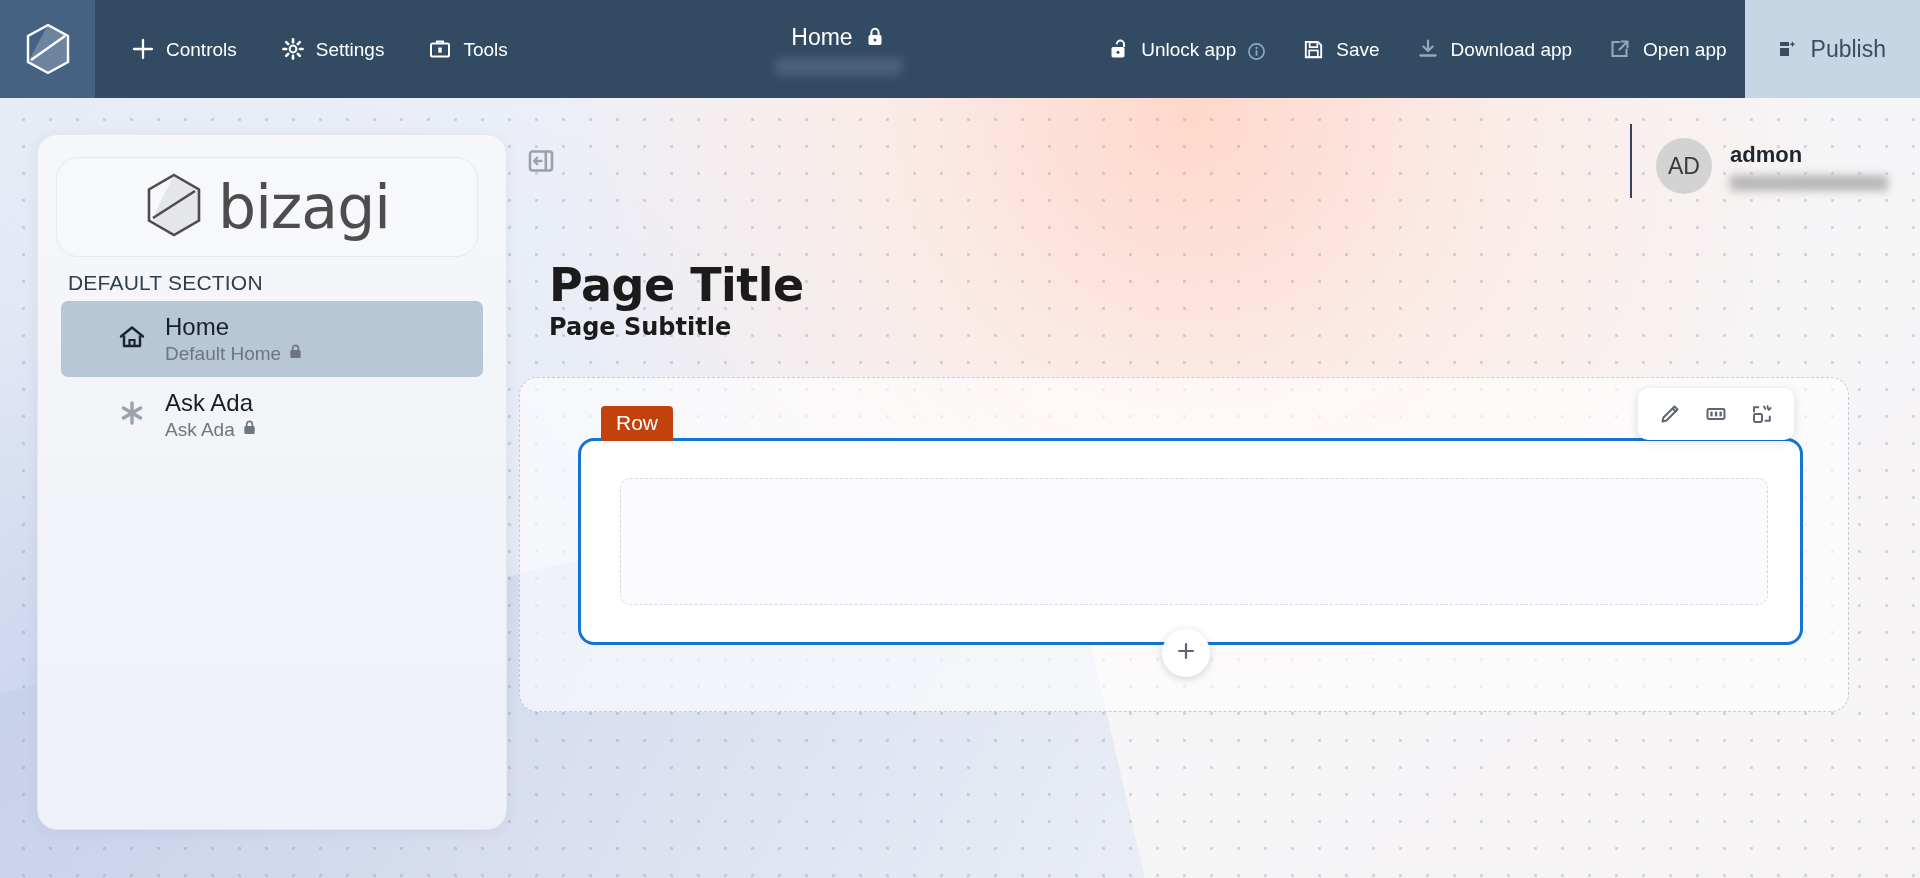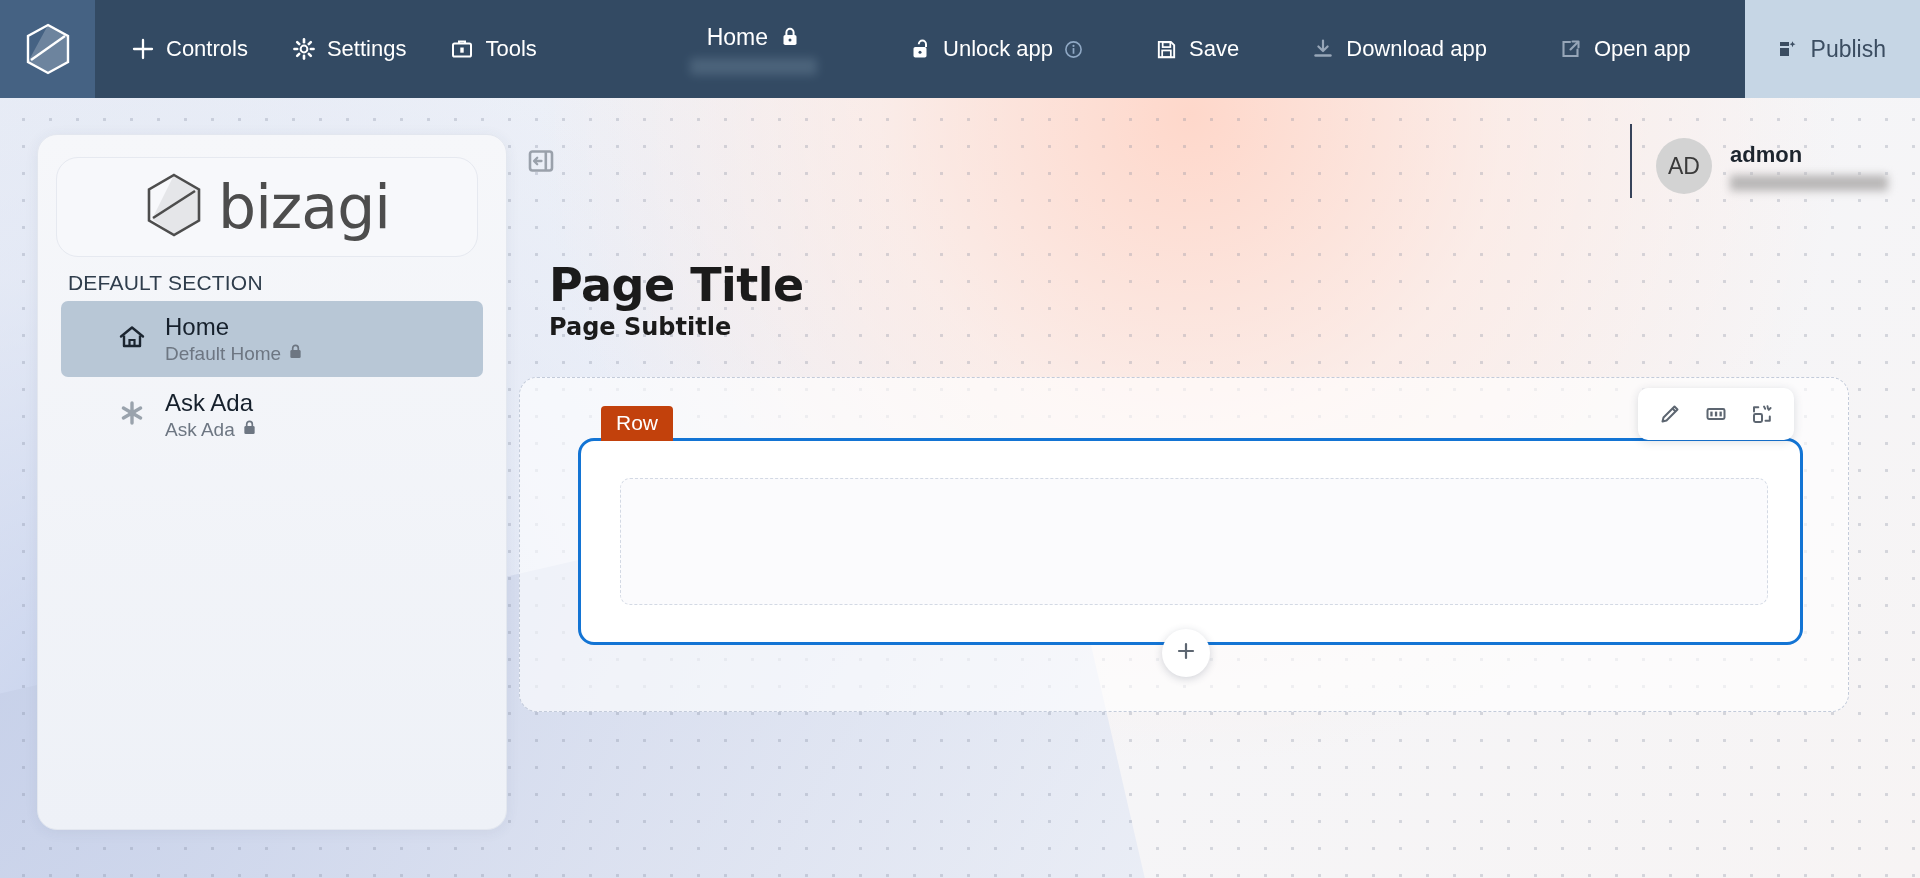--- a/index.html
+++ b/index.html
@@ -19,24 +19,24 @@
     z-index: 50;
   }
   .logo-cell {
     width: 95px; height: 98px;
     background: #456283;
     display: flex; align-items: center; justify-content: center;
     flex: 0 0 95px;
   }
   .tb-group-left { display: flex; align-items: center; padding-left: 18px; gap: 8px; }
   .tb-item {
-    display: flex; align-items: center; gap: 11px;
+    display: flex; align-items: flex-end; gap: 11px;
     padding: 10px 18px;
     color: #ffffff;
-    font-size: 22px;
+    font-size: 19px;
     white-space: nowrap;
     cursor: pointer;
   }
   .tb-item.disabled { color: #ffffff; }
   .tb-icon { display: inline-flex; align-items: center; justify-content: center; }
 
   .tb-center {
     flex: 1 1 auto;
     display: flex; flex-direction: column;
     align-items: center; justify-content: center;
@@ -47,21 +47,21 @@
   .blur-bar {
     margin-top: 7px;
     width: 127px; height: 17px;
     border-radius: 3px;
     background: linear-gradient(90deg,#5d7governor,#5d7governor);
     background: #50687f;
     filter: blur(5px);
     opacity: .85;
   }
 
-  .tb-group-right { display: flex; align-items: center; gap: 36px; }
+  .tb-group-right { display: flex; align-items: center; }
   .publish-cell {
     display: flex; align-items: center; gap: 12px;
     background: #c6d6e5;
     color: #3b4d61;
     height: 98px;
     padding: 0 34px 0 30px;
     font-size: 23px;
     cursor: pointer;
   }
 

